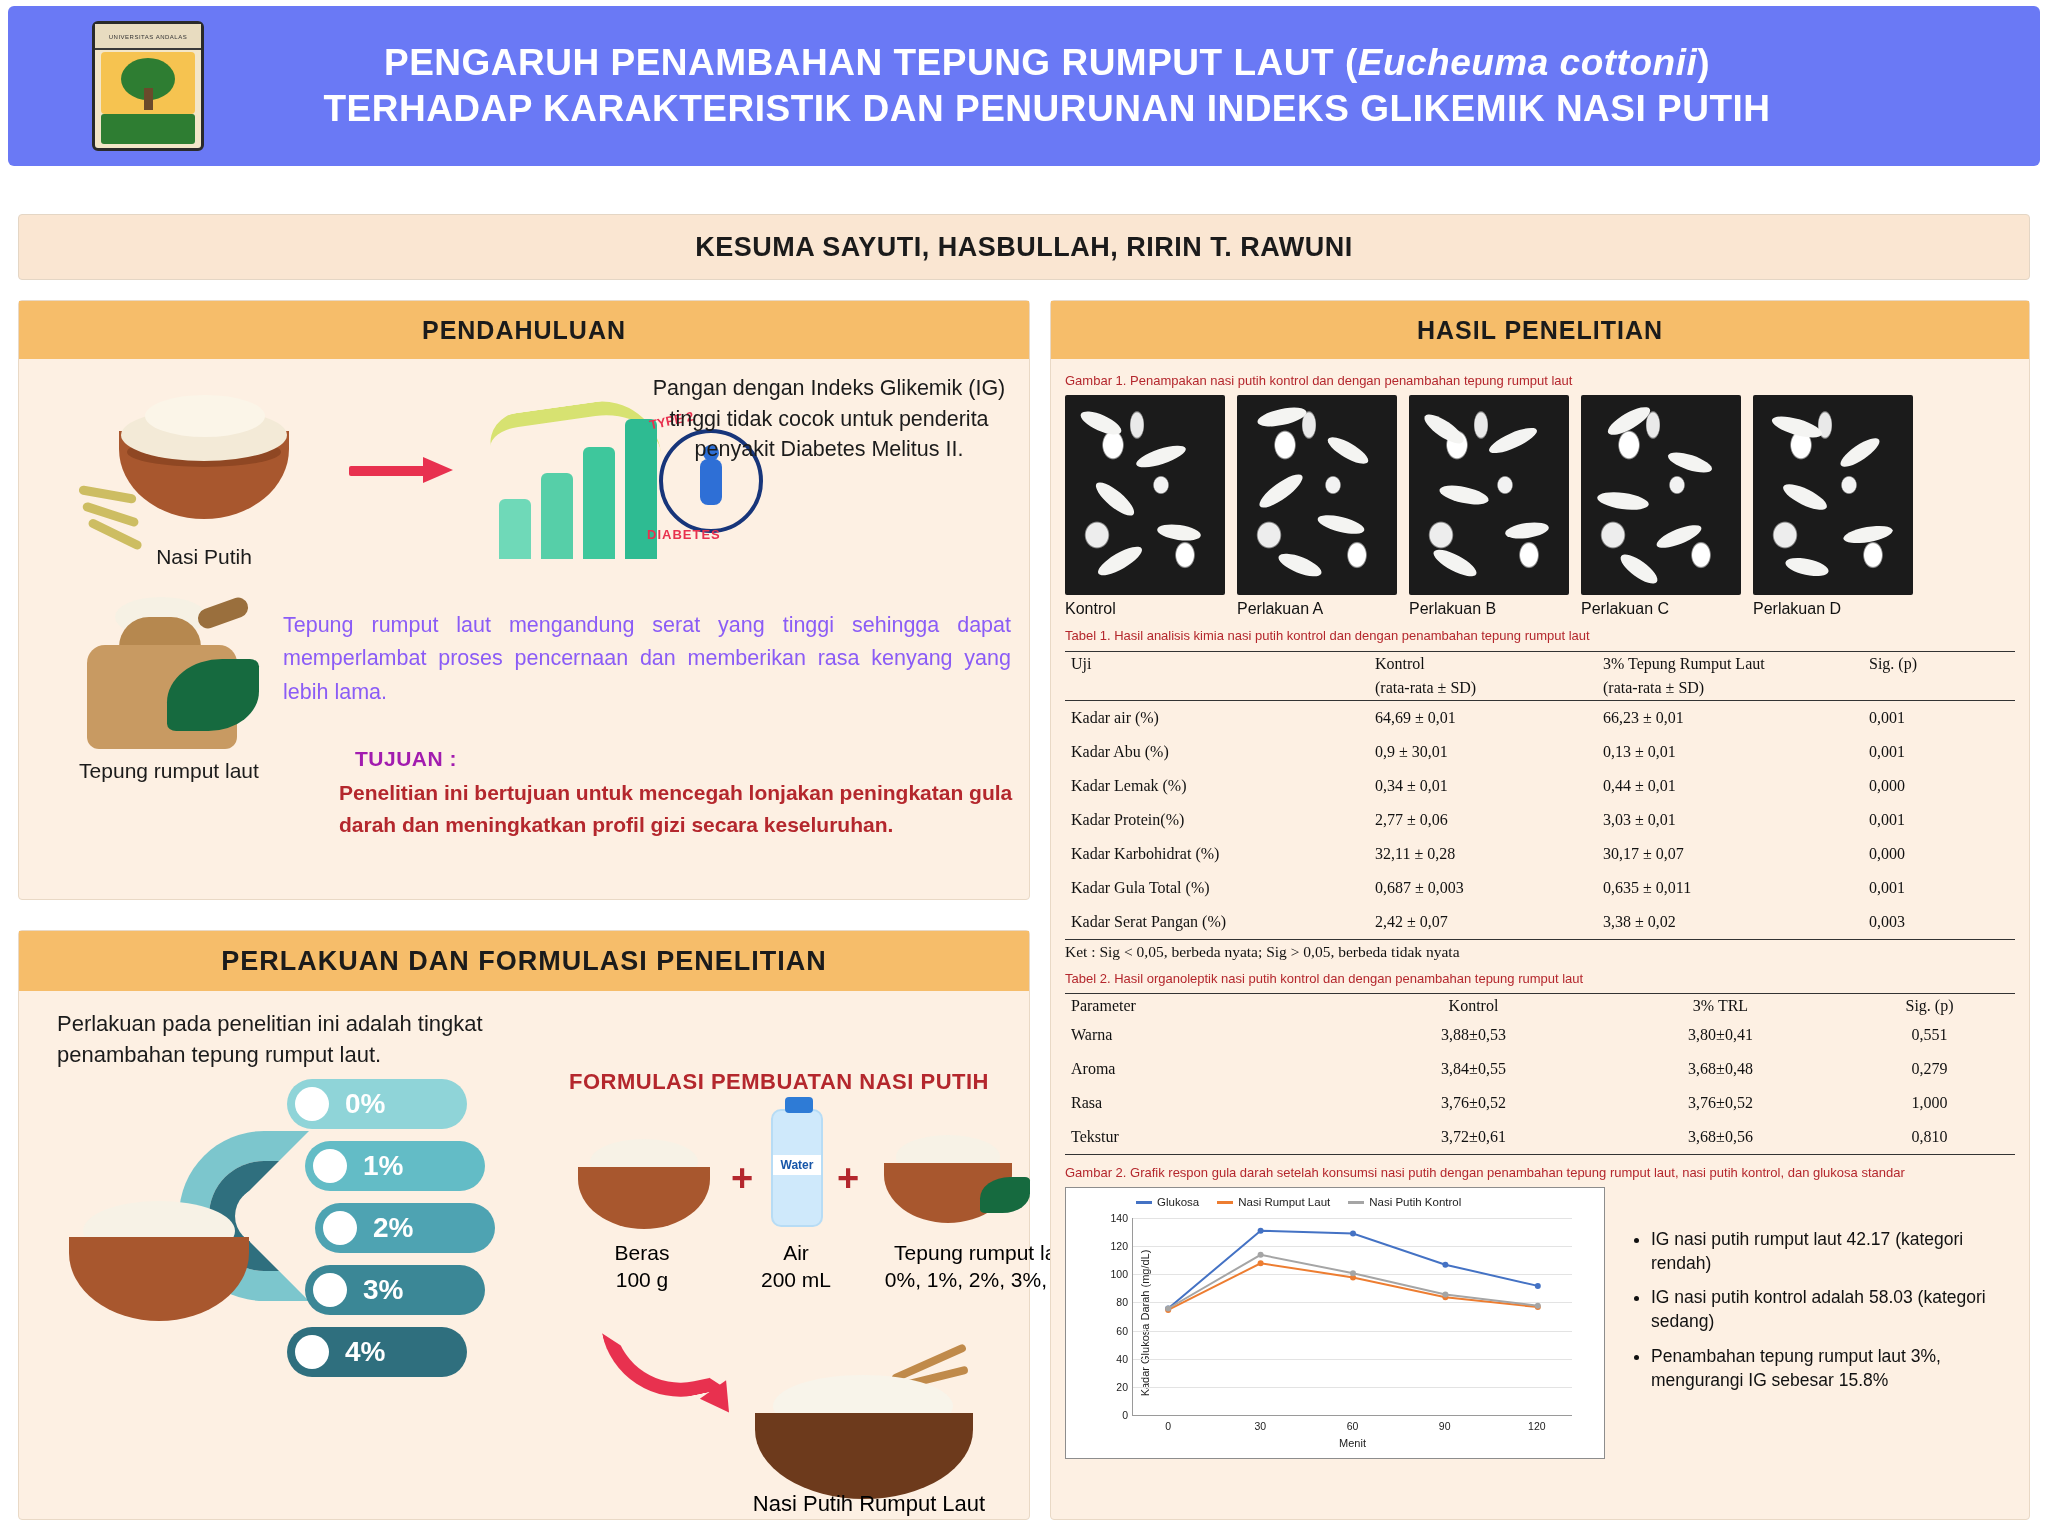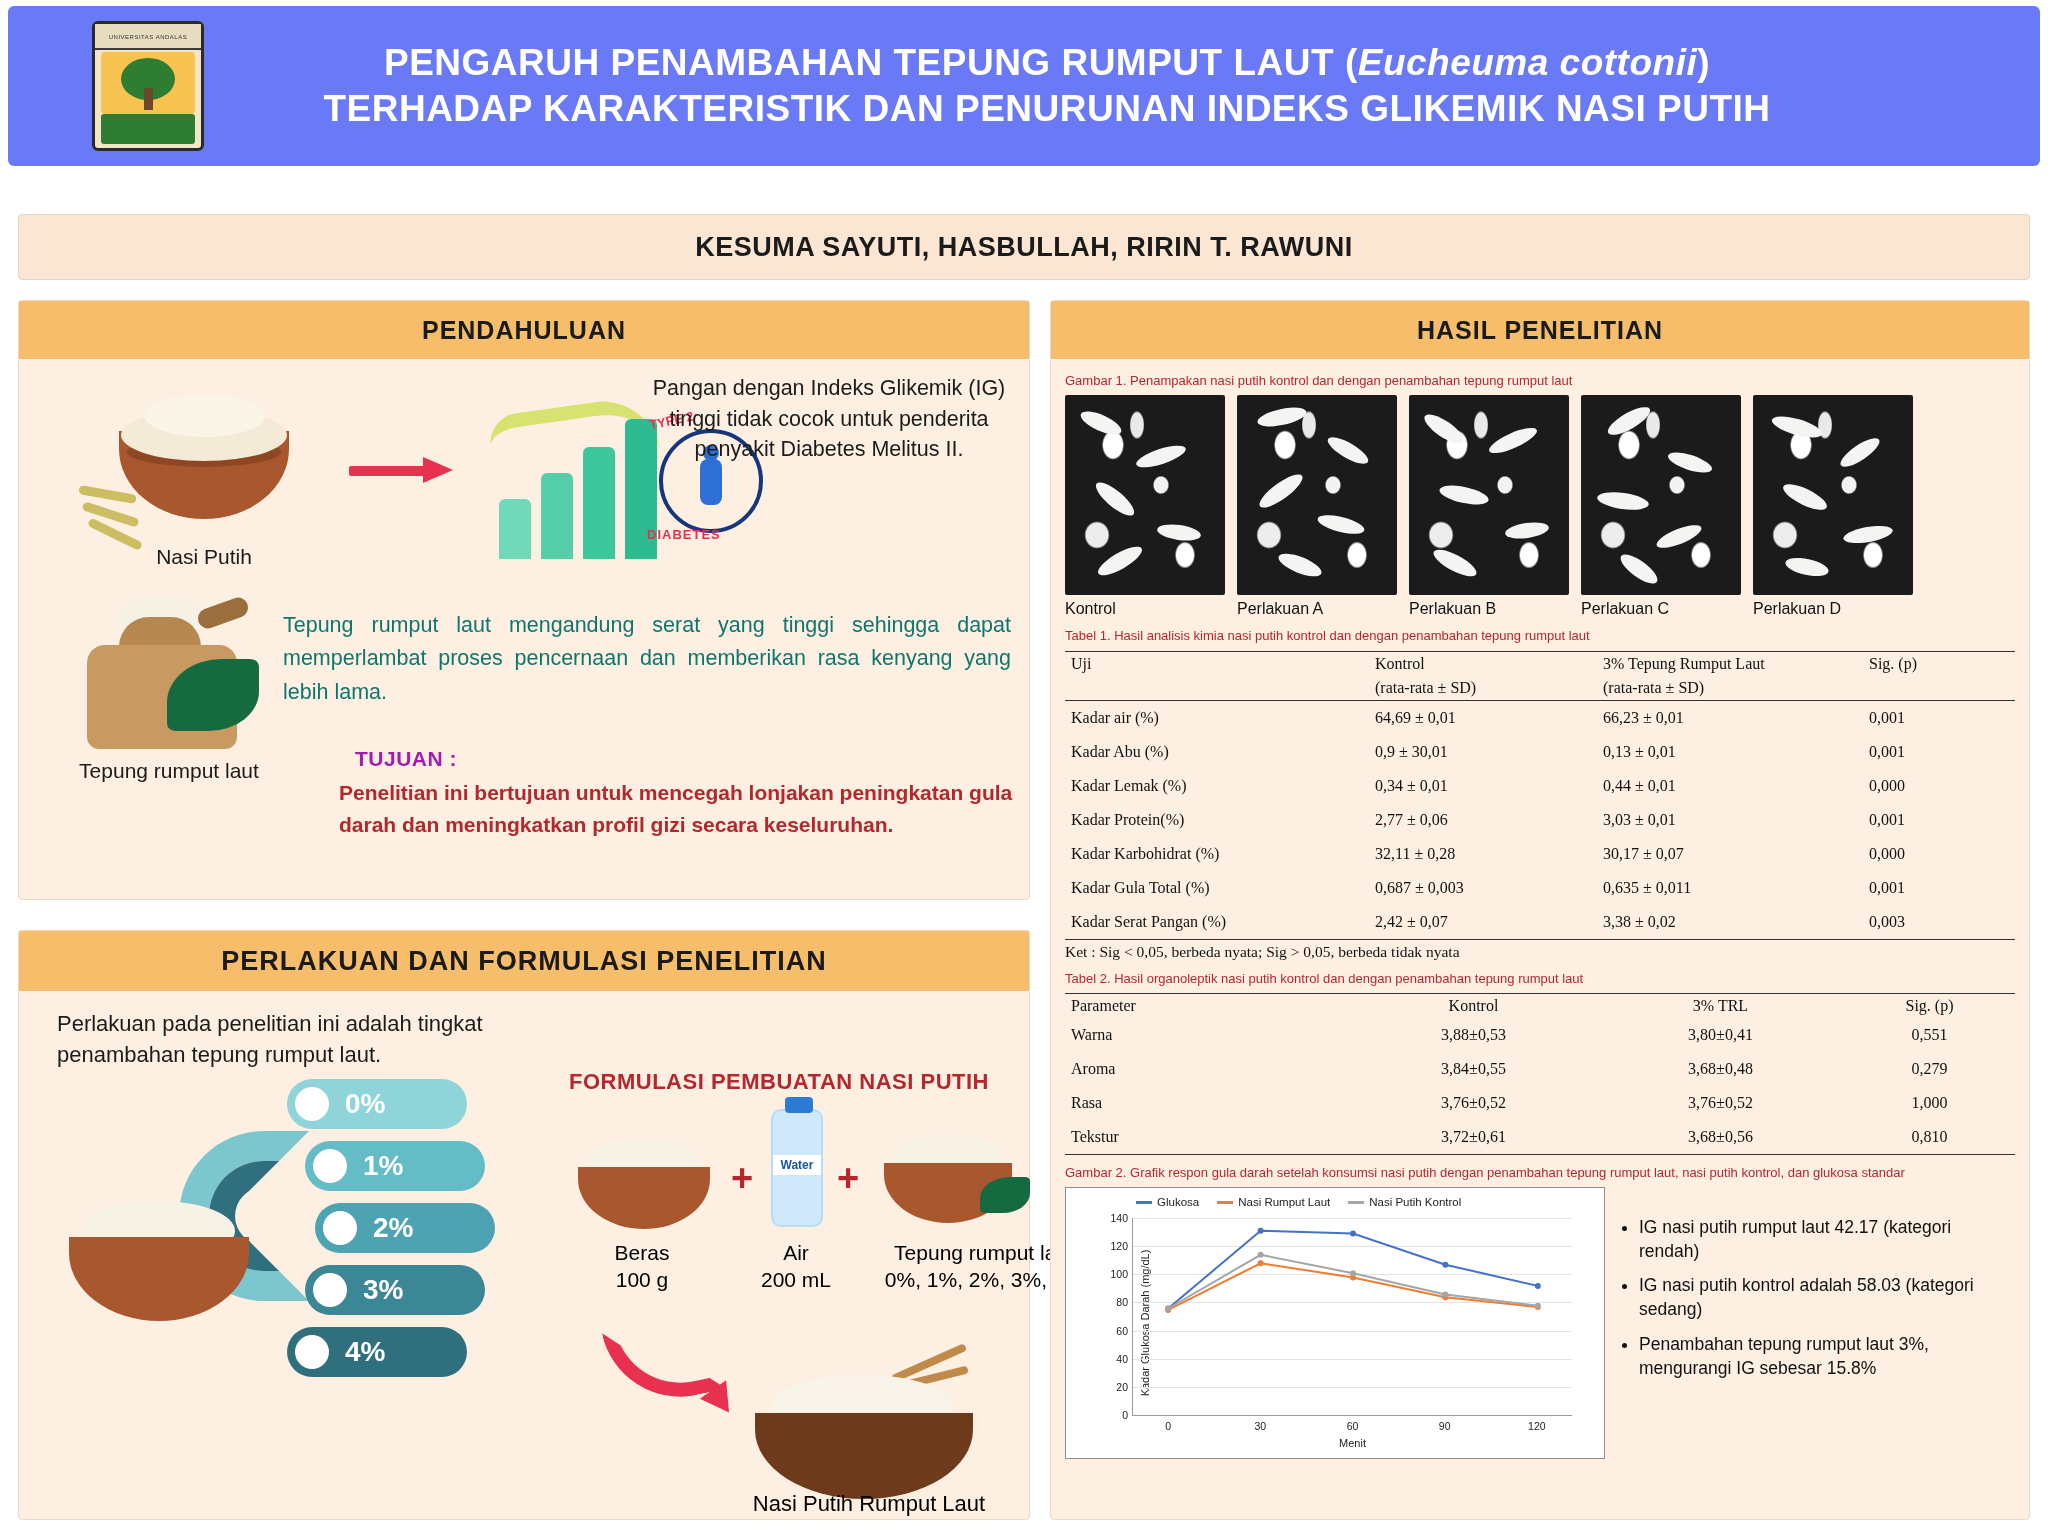--- a/index.html
+++ b/index.html
@@ -98,21 +98,21 @@
   .sack .body { position:absolute; left:20px; top:48px; width:150px; height:104px; background:#c89a62; border-radius:18px 18px 12px 12px;}
   .sack .neck { position:absolute; left:52px; top:20px; width:82px; height:44px; background:#b6884f; border-radius:30px 30px 0 0;}
   .sack .rice { position:absolute; left:48px; top:0px; width:92px; height:40px; background:#f6f1e4; border-radius:50%;}
   .sack .scoop { position:absolute; left:130px; top:6px; width:52px; height:20px; background:#9a6f3d; border-radius:10px; transform:rotate(-20deg);}
   .seaweed { position:absolute; left:148px; top:300px; width:92px; height:72px; background:#166a3f; border-radius:60% 10% 55% 10%;}
 
   #cap-tepung { left:10px; top:400px; width:280px; }
 
   .intro-text2 {
     position:absolute; left:264px; top:250px; width:728px;
-    font-size:21.5px; line-height:1.55; color:#0f766e; text-align:justify;
+    font-size:21.5px; line-height:1.55; color:#8b5cf6; text-align:justify;
   }
   .tujuan-title { position:absolute; left:336px; top:388px; font-size:21px; font-weight:bold; color:#a21caf; letter-spacing:0.5px;}
   .tujuan-text { position:absolute; left:320px; top:418px; width:680px; font-size:21px; font-weight:bold; line-height:1.5; color:#b4272d;}
 
   
   #perlakuan { left:18px; top:930px; width:1012px; height:590px; border-radius:4px; }
   #perlakuan .panel-title { height:60px; line-height:60px; font-size:27px;}
   .perl-body { position:relative; height:530px; }
   .perl-lead { position:absolute; left:38px; top:18px; width:520px; font-size:22px; line-height:1.4; color:#1b1b1b;}
 
@@ -195,21 +195,21 @@
   .legend .item{ display:flex; align-items:center; gap:5px;}
   .legend .sw { width:16px; height:3px; display:inline-block;}
   .plot { position:absolute; left:66px; top:30px; width:440px; height:198px; border-left:1px solid #9a9a9a; border-bottom:1px solid #9a9a9a;}
   .ylab { position:absolute; left:6px; top:50%; transform:translateY(-50%) rotate(-90deg); transform-origin:center; font-size:11px; white-space:nowrap; color:#222;}
   .ytick { position:absolute; right:100%; margin-right:5px; transform:translateY(-50%); font-size:10.5px; color:#222;}
   .gridline { position:absolute; left:0; width:100%; border-top:1px solid #e3e3e3;}
   .xtick { position:absolute; top:100%; margin-top:5px; transform:translateX(-50%); font-size:10.5px; color:#222;}
   .xlab { position:absolute; left:50%; top:100%; margin-top:22px; transform:translateX(-50%); font-size:11px; color:#222;}
   .bullets { width:390px; font-size:17.5px; line-height:1.38; color:#111; padding-top:24px;}
   .bullets li { margin-bottom:10px; }
-  .bullets ul { margin:4px; padding-left:20px;}
+  .bullets ul { margin:16px; padding-left:20px;}
 </style>
 </head>
 <body>
 
 <div class="poster">
 
   <div class="header">
     <div class="logo">
       <div class="crest-top">UNIVERSITAS ANDALAS</div>
       <div class="crest-mid">

